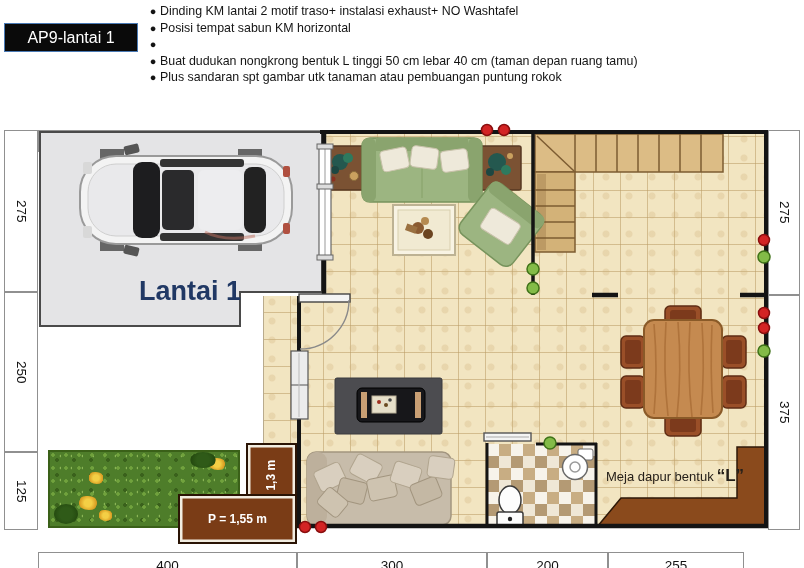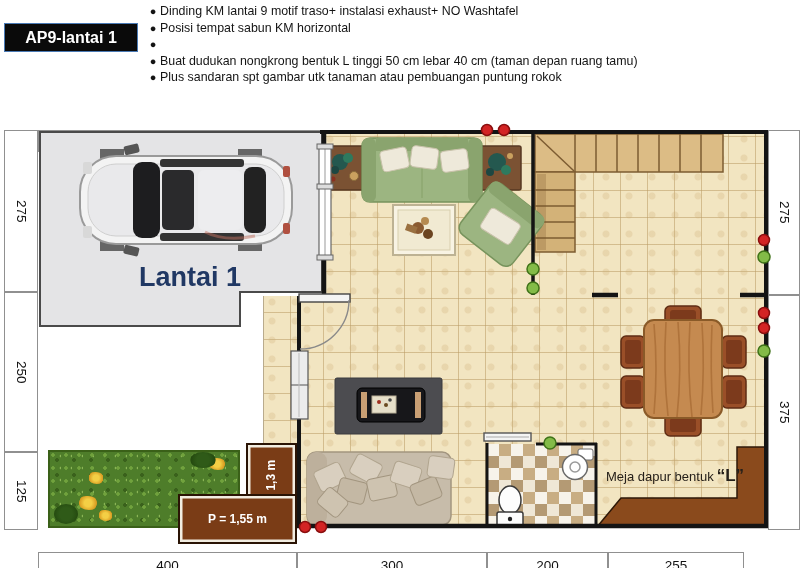--- a/index.html
+++ b/index.html
@@ -1,20 +1,20 @@
 <!DOCTYPE html>
 <html><head>
 <meta charset="utf-8">
 <style>
   html,body{margin:0;padding:0;background:#fff;}
   #stage{position:relative;width:804px;height:568px;background:#fff;overflow:hidden;
          font-family:"Liberation Sans",sans-serif;}
   
   .title-box{position:absolute;left:4px;top:23px;width:132px;height:27px;background:#0a0a0a;
-    border:1px solid #4a7ab5;color:#fff;font-weight:bold;font-size:16px;display:flex;
+    border:1px solid #4a7ab5;color:#fff;font-weight:normal;font-size:16px;display:flex;
     align-items:center;justify-content:center;}
   .bullets{position:absolute;left:146px;top:3px;width:650px;color:#141414;font-size:12.4px;}
   .bullets .b{display:flex;line-height:16.6px;white-space:nowrap;}
   .bullets .dot{width:14px;text-align:center;flex:0 0 14px;font-size:11px;}
   
   .dimcell{border:1px solid #909090;display:flex;align-items:center;justify-content:center;
     font-size:13.5px;color:#111;box-sizing:border-box;}
   .dim-top,.dim-bottom{position:absolute;display:flex;margin-top:22px;}
   .dim-top{left:38px;top:108px;width:730px;height:22px;}
   .dim-bottom{left:38px;top:530px;width:730px;height:26px;}
@@ -46,37 +46,37 @@
     background:radial-gradient(circle,#f4cf45 30%,#d89a20 70%,transparent 75%);}
   .bush{position:absolute;border-radius:50%;background:radial-gradient(circle,#2f5a18 40%,#24490f 80%,transparent 85%);}
   
   .bench{position:absolute;background:#7a3c16;border:2px solid #2a1405;box-sizing:border-box;
     box-shadow:inset 0 0 0 2.5px #f2ede1;display:flex;align-items:center;justify-content:center;
     color:#fff;font-weight:bold;font-size:12px;}
   #bench-v{left:246px;top:443px;width:51px;height:85px;}
   #bench-v span{transform:rotate(-90deg);white-space:nowrap;}
   #bench-h{left:178px;top:494px;width:119px;height:50px;}
   
-  #lantai-label{position:absolute;left:110px;top:262px;width:160px;text-align:center;
+  #lantai-label{position:absolute;left:110px;top:276px;width:160px;text-align:center;
     font-size:27px;font-weight:bold;color:#203864;}
   #kitchen-label{position:absolute;left:596px;top:466px;width:158px;display:flex;
     align-items:baseline;justify-content:center;gap:3px;color:#26201a;}
   #kitchen-label .t1{font-size:13px;}
   #kitchen-label .t2{font-size:17px;font-weight:bold;}
   svg{position:absolute;left:0;top:0;}
 </style>
 </head>
 <body>
 <div id="stage">
 
   <div class="title-box">AP9-lantai 1</div>
   <div class="bullets">
     <div class="b">
         <span class="dot">●</span>
-        <span>Dinding KM lantai 9 motif traso+ instalasi  exhaust+ NO Washtafel</span>
+        <span>Dinding KM lantai 2 motif traso+ instalasi  exhaust+ NO Washtafel</span>
       </div>
     <div class="b">
         <span class="dot">●</span>
         <span>Posisi tempat sabun KM horizontal</span>
       </div>
     <div class="b">
         <span class="dot">●</span>
       </div>
     <div class="b">
         <span class="dot">●</span>

